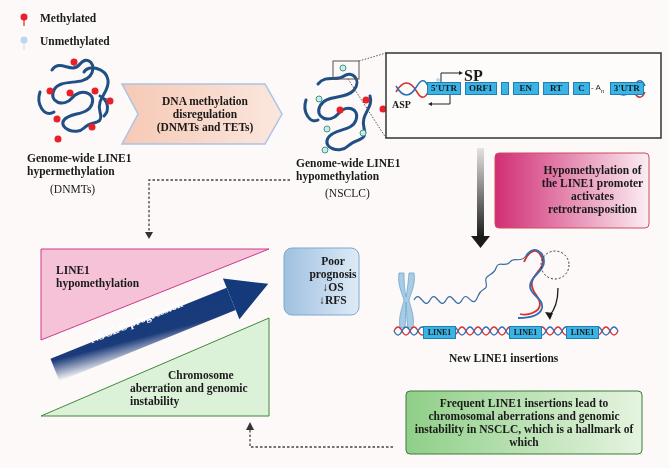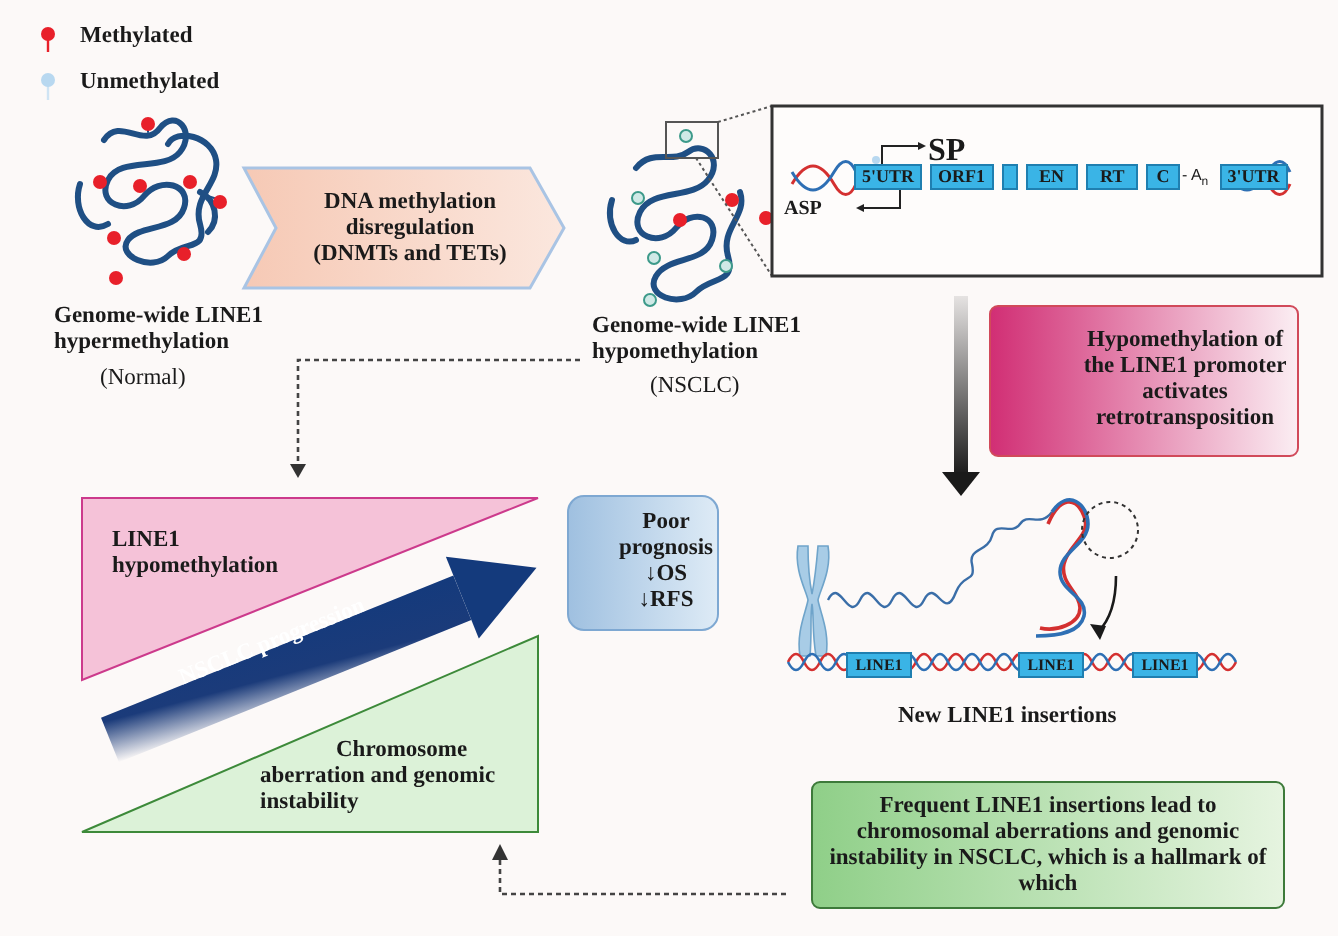--- a/index.html
+++ b/index.html
@@ -150,21 +150,21 @@
   <polygon points="246,430 254,430 250,422" fill="#333"></polygon>
 </svg>
 
 <div class="abs t bold" style="left:40px;top:12px;">Methylated</div>
 <div class="abs t bold" style="left:40px;top:35px;">Unmethylated</div>
 
 <div class="abs t bold" style="left:27px;top:152px;">
   <div>Genome-wide LINE1</div>
   <div>hypermethylation</div>
 </div>
-<div class="abs t" style="left:50px;top:183px;">(Normal)</div>
+<div class="abs t" style="left:50px;top:183px;">(DNMTs)</div>
 
 <div class="abs t bold center" style="left:140px;top:95px;width:130px;">
   <div>DNA methylation</div>
   <div>disregulation</div>
   <div>(DNMTs and TETs)</div>
 </div>
 
 <div class="abs t bold" style="left:296px;top:157px;">
   <div>Genome-wide LINE1</div>
   <div>hypomethylation</div>

